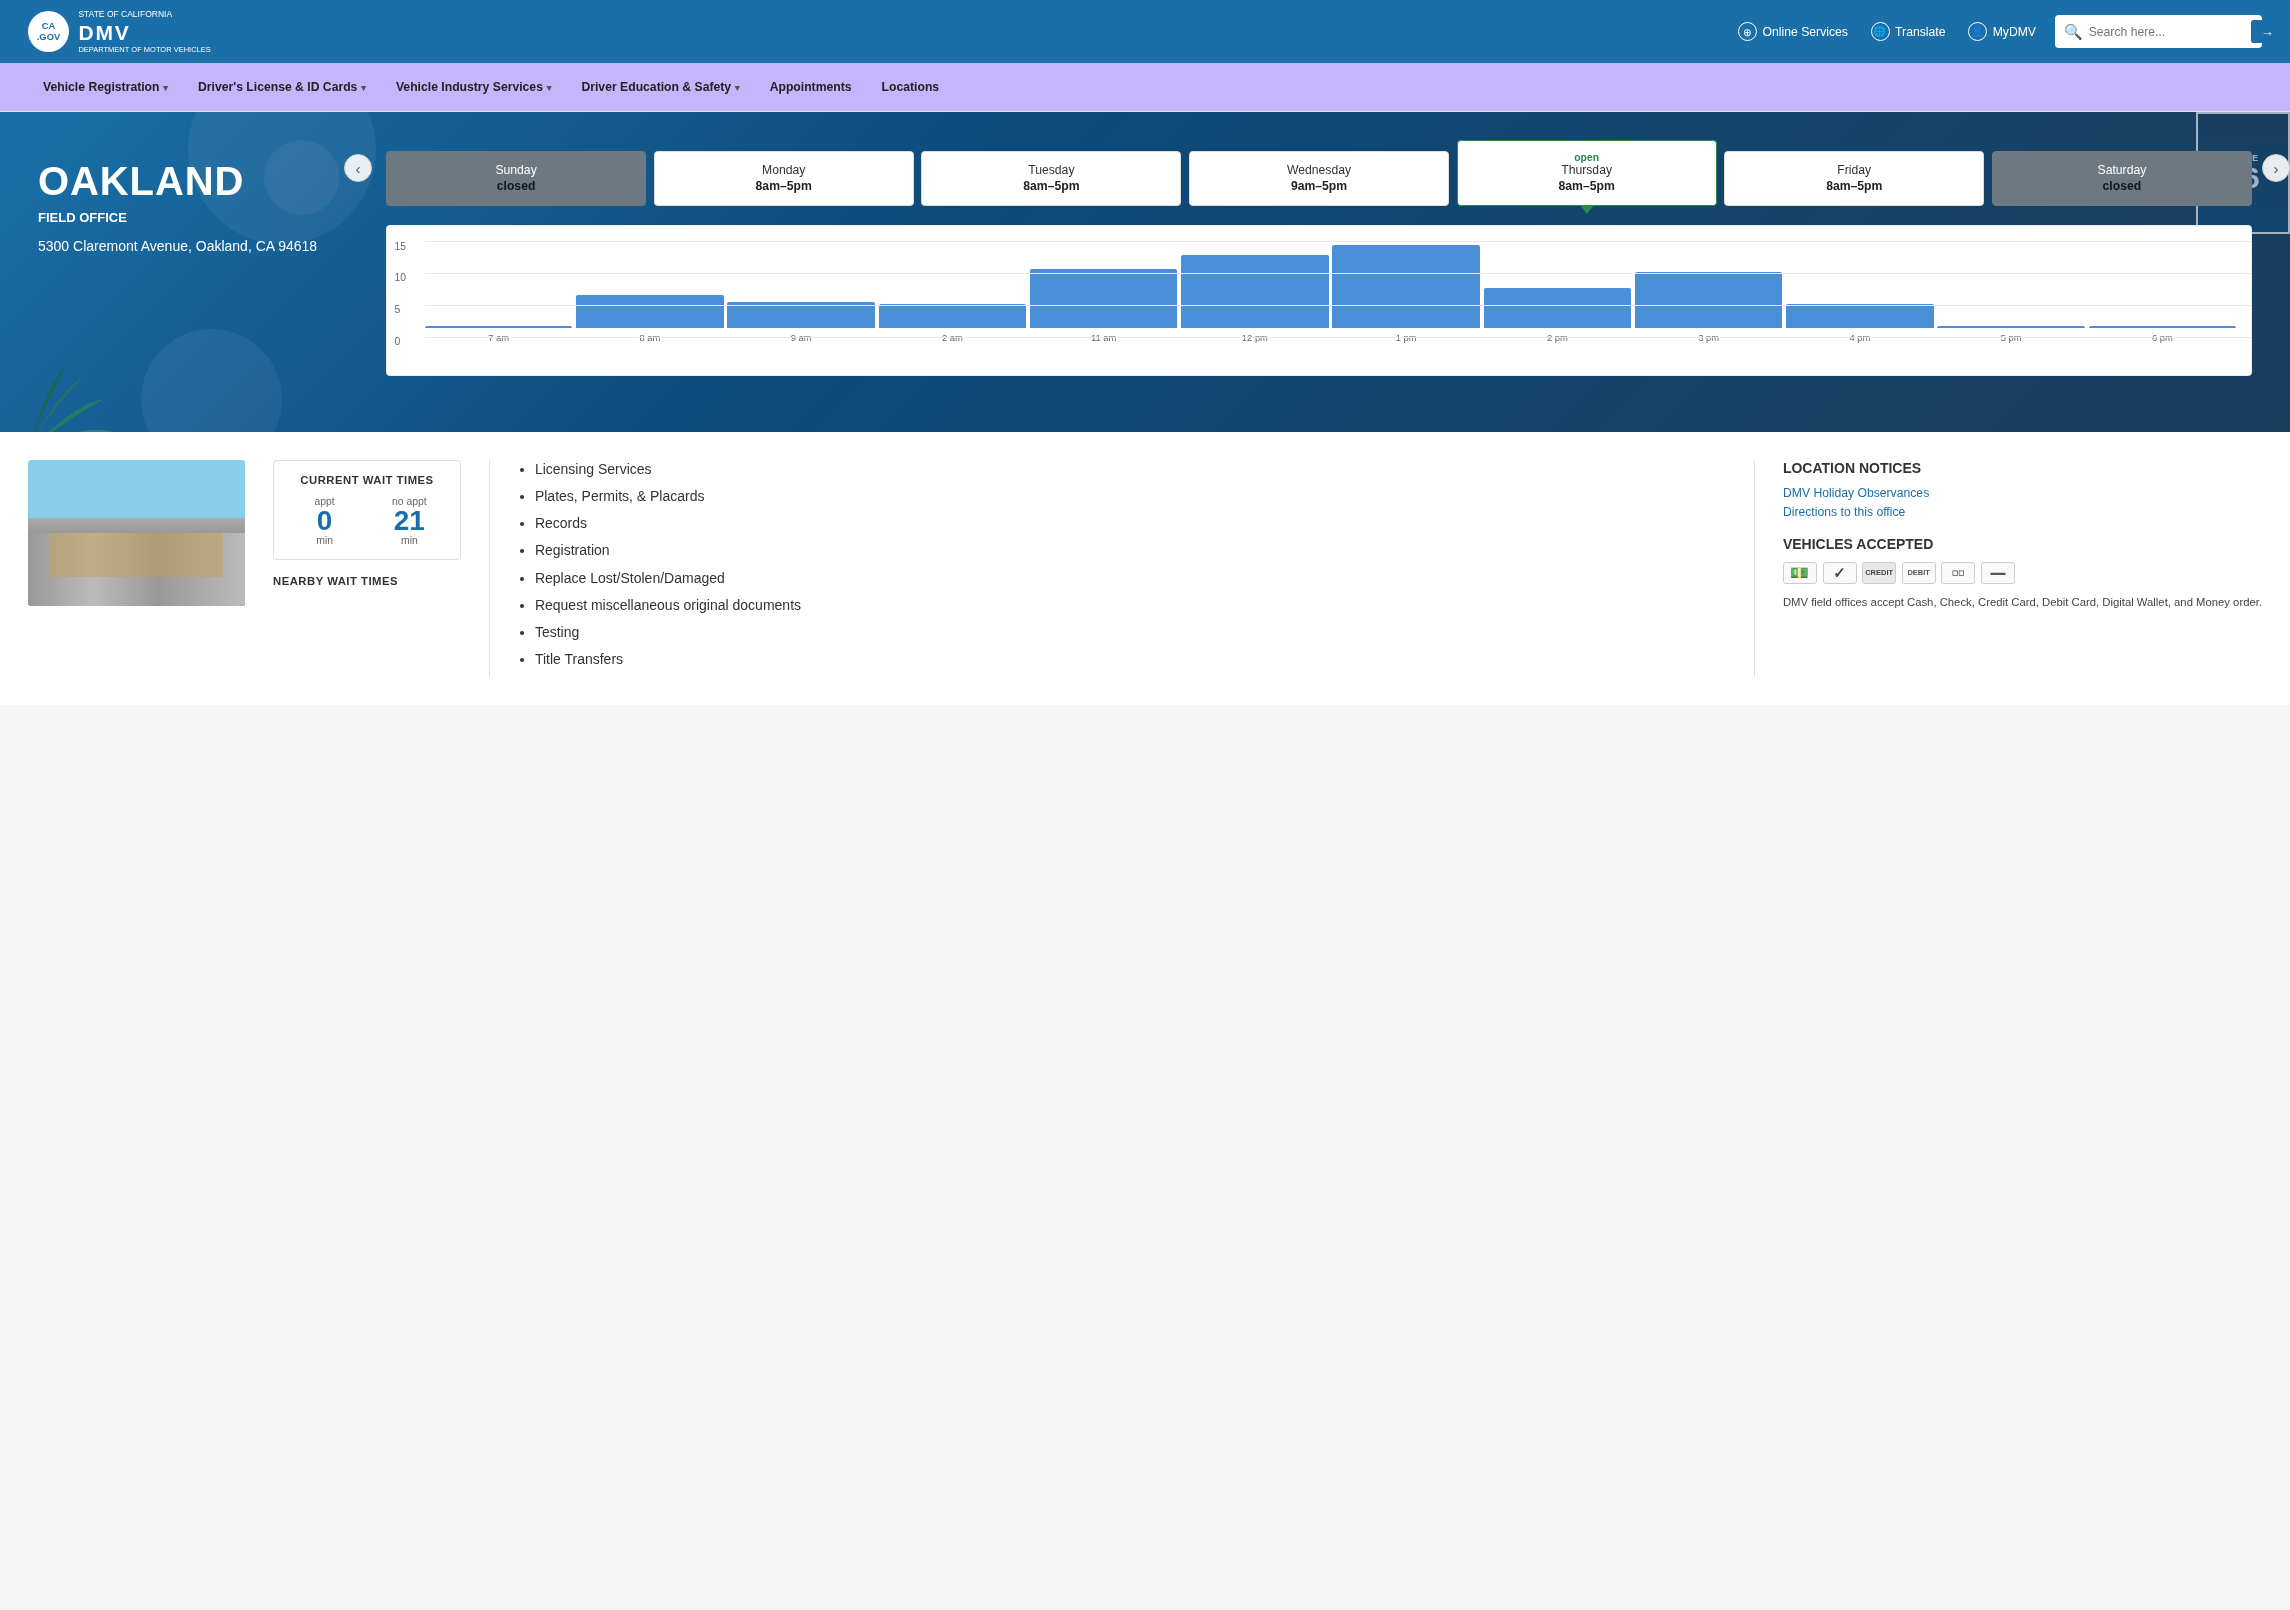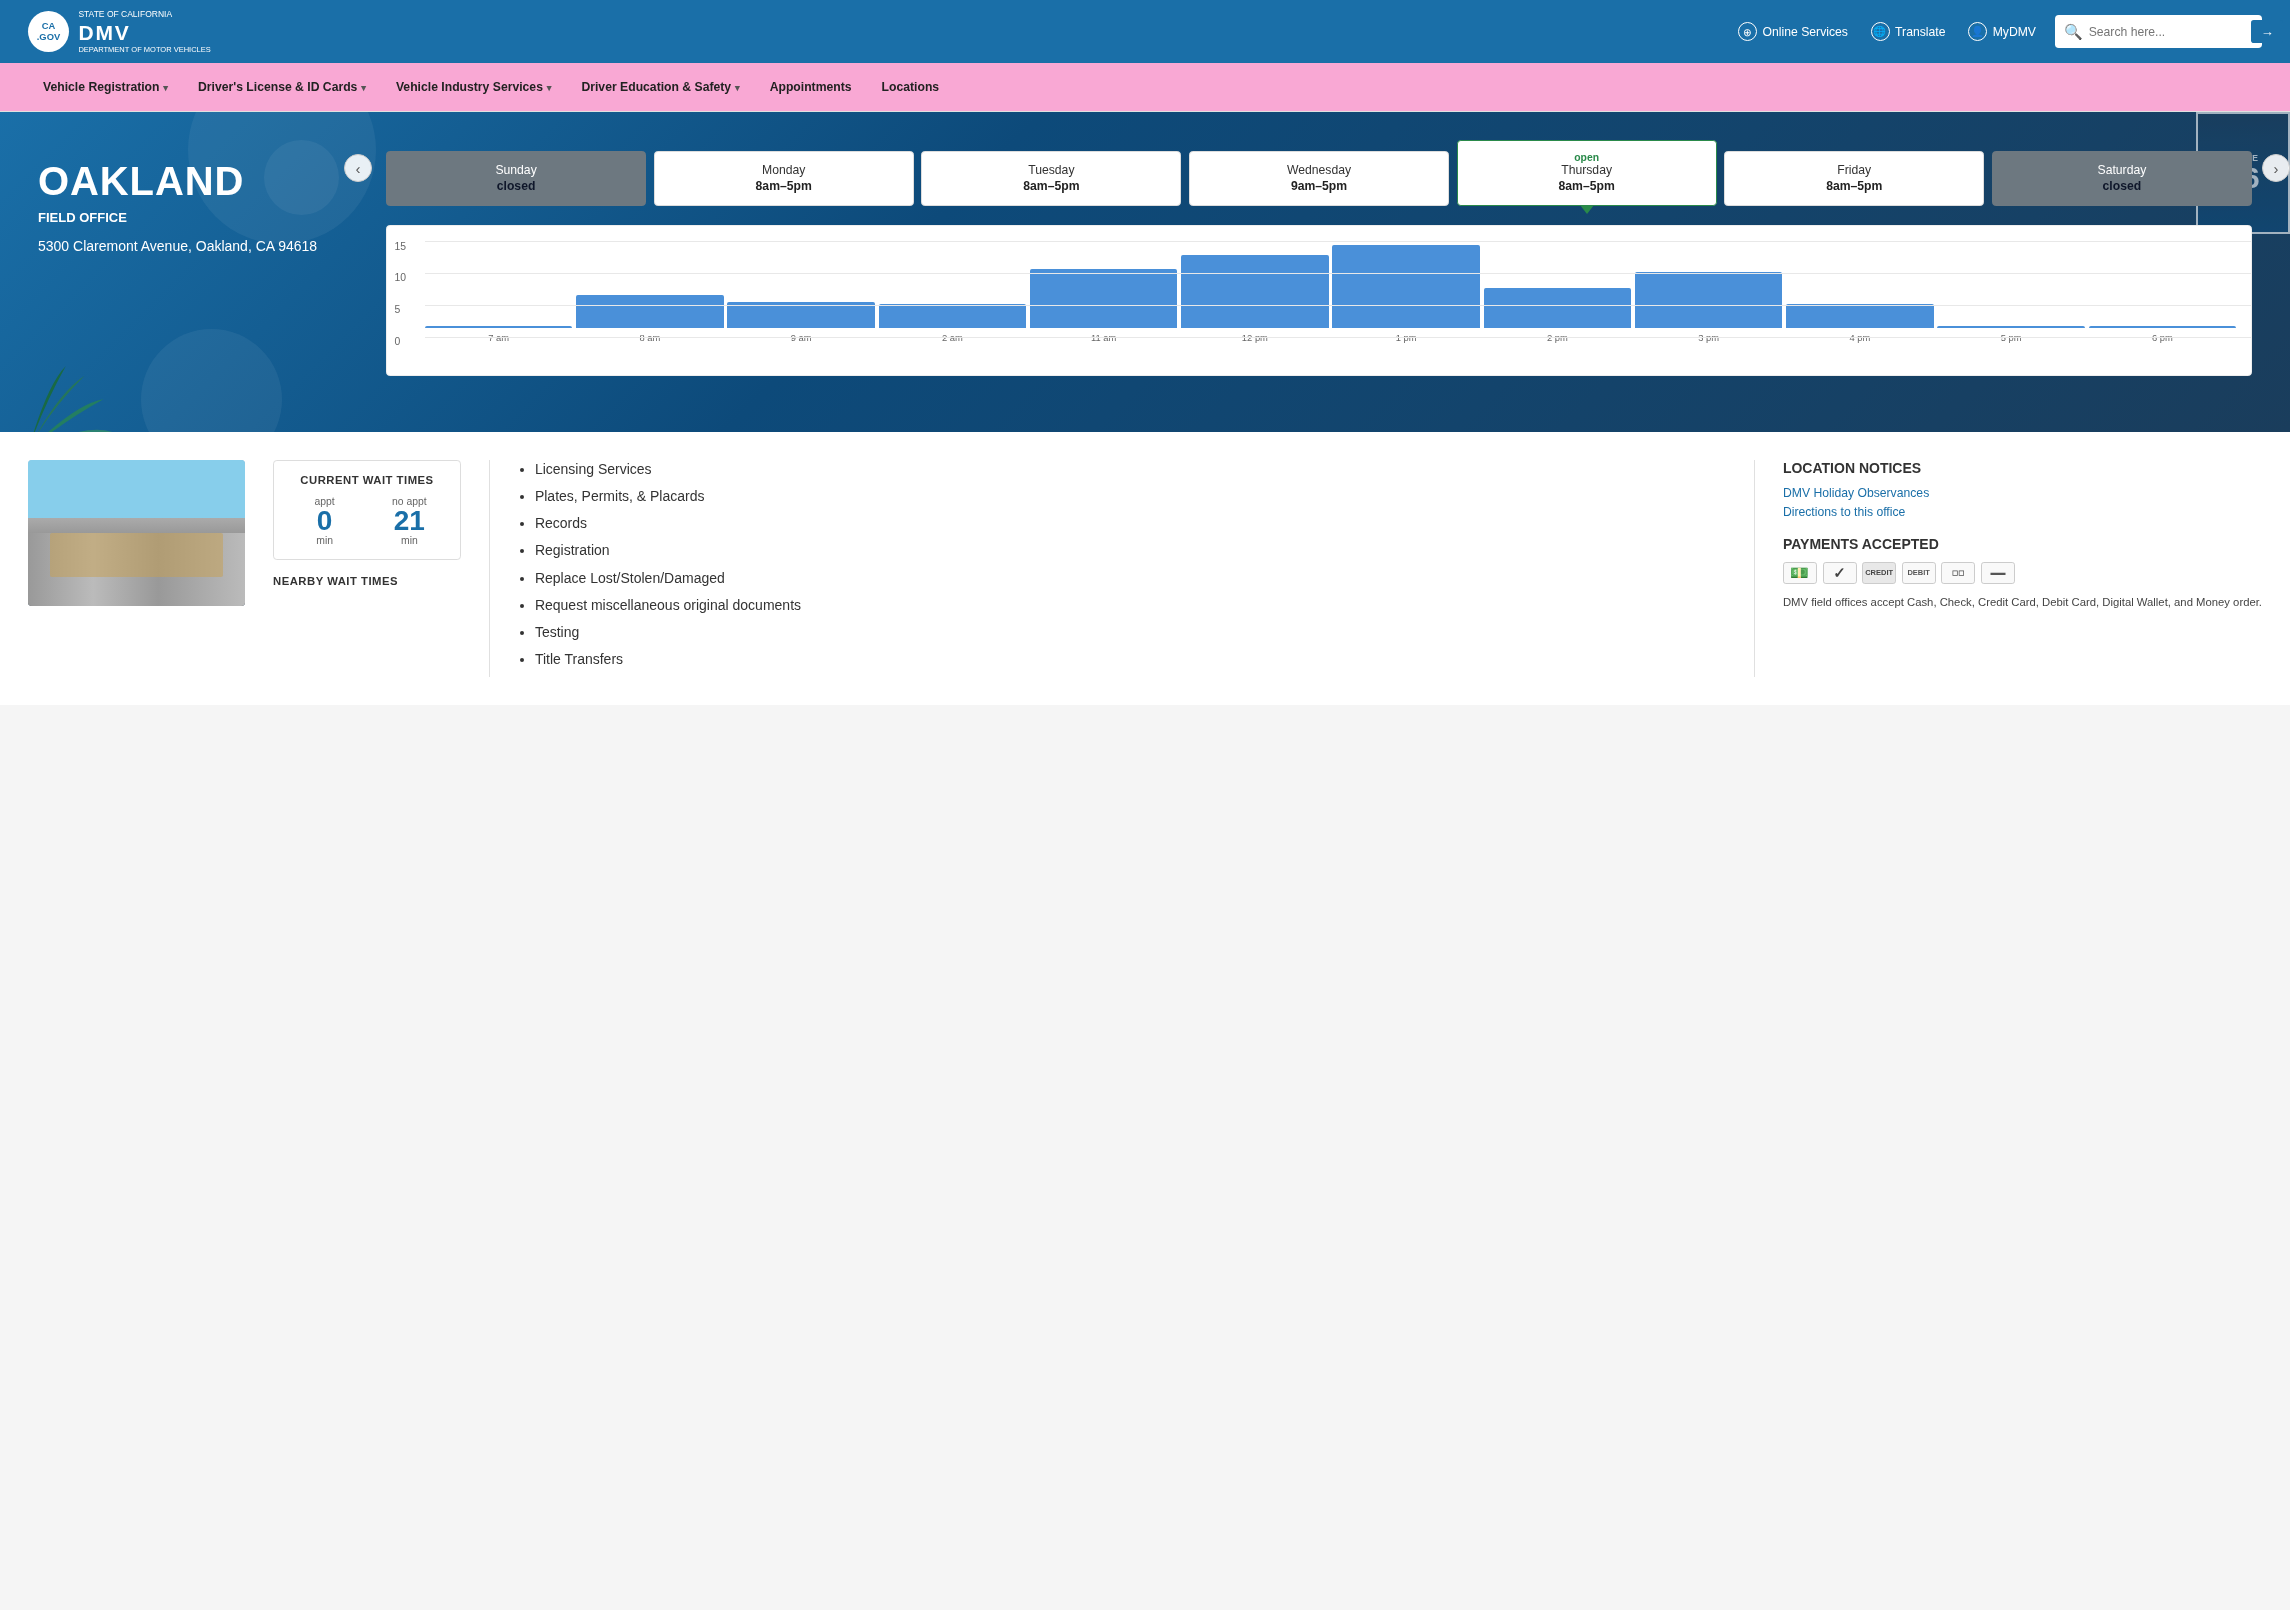--- a/index.html
+++ b/index.html
@@ -78,21 +78,21 @@
       color: #fff;
       padding: 3.8px 9.4px;
       border-radius: 2.8px;
       cursor: pointer;
       font-size: 13px;
       margin-left: 4.7px;
     }
 
     
     .nav-bar {
-      background: #f9a8d4;
+      background: #c4b5fd;
       display: flex;
       align-items: center;
       padding: 0 28px;
       border-bottom: 0.9px solid #e0e0e0;
       box-shadow: 0 0.9px 2.8px rgba(0,0,0,0.08);
     }
     .nav-item {
       padding: 17px 15px;
       font-size: 12.2px;
       font-weight: bold;
@@ -706,21 +706,21 @@
 
   <div class="divider-v"></div>
 
   <div class="notices-section">
     <div class="notices-title">LOCATION NOTICES</div>
     <div id="notices-links">
         <a href="#" class="notices-link">DMV Holiday Observances</a>
         <a href="#" class="notices-link">Directions to this office</a>
       </div>
 
-    <div class="payments-title">PAYMENTS ACCEPTED</div>
+    <div class="payments-title">VEHICLES ACCEPTED</div>
     <div class="payment-icons" id="payment-icons">
         <div class="payment-icon cash" title="Cash">💵</div>
         <div class="payment-icon check" title="Check">✓</div>
         <div class="payment-icon credit" title="Credit Card">CREDIT</div>
         <div class="payment-icon debit" title="Debit Card">DEBIT</div>
         <div class="payment-icon digital" title="Digital Wallet">◻◻</div>
         <div class="payment-icon money" title="Money Order">▬▬</div>
       </div>
     <div class="payment-text">DMV field offices accept Cash, Check, Credit Card, Debit Card, Digital Wallet, and Money order.</div>
   </div>

